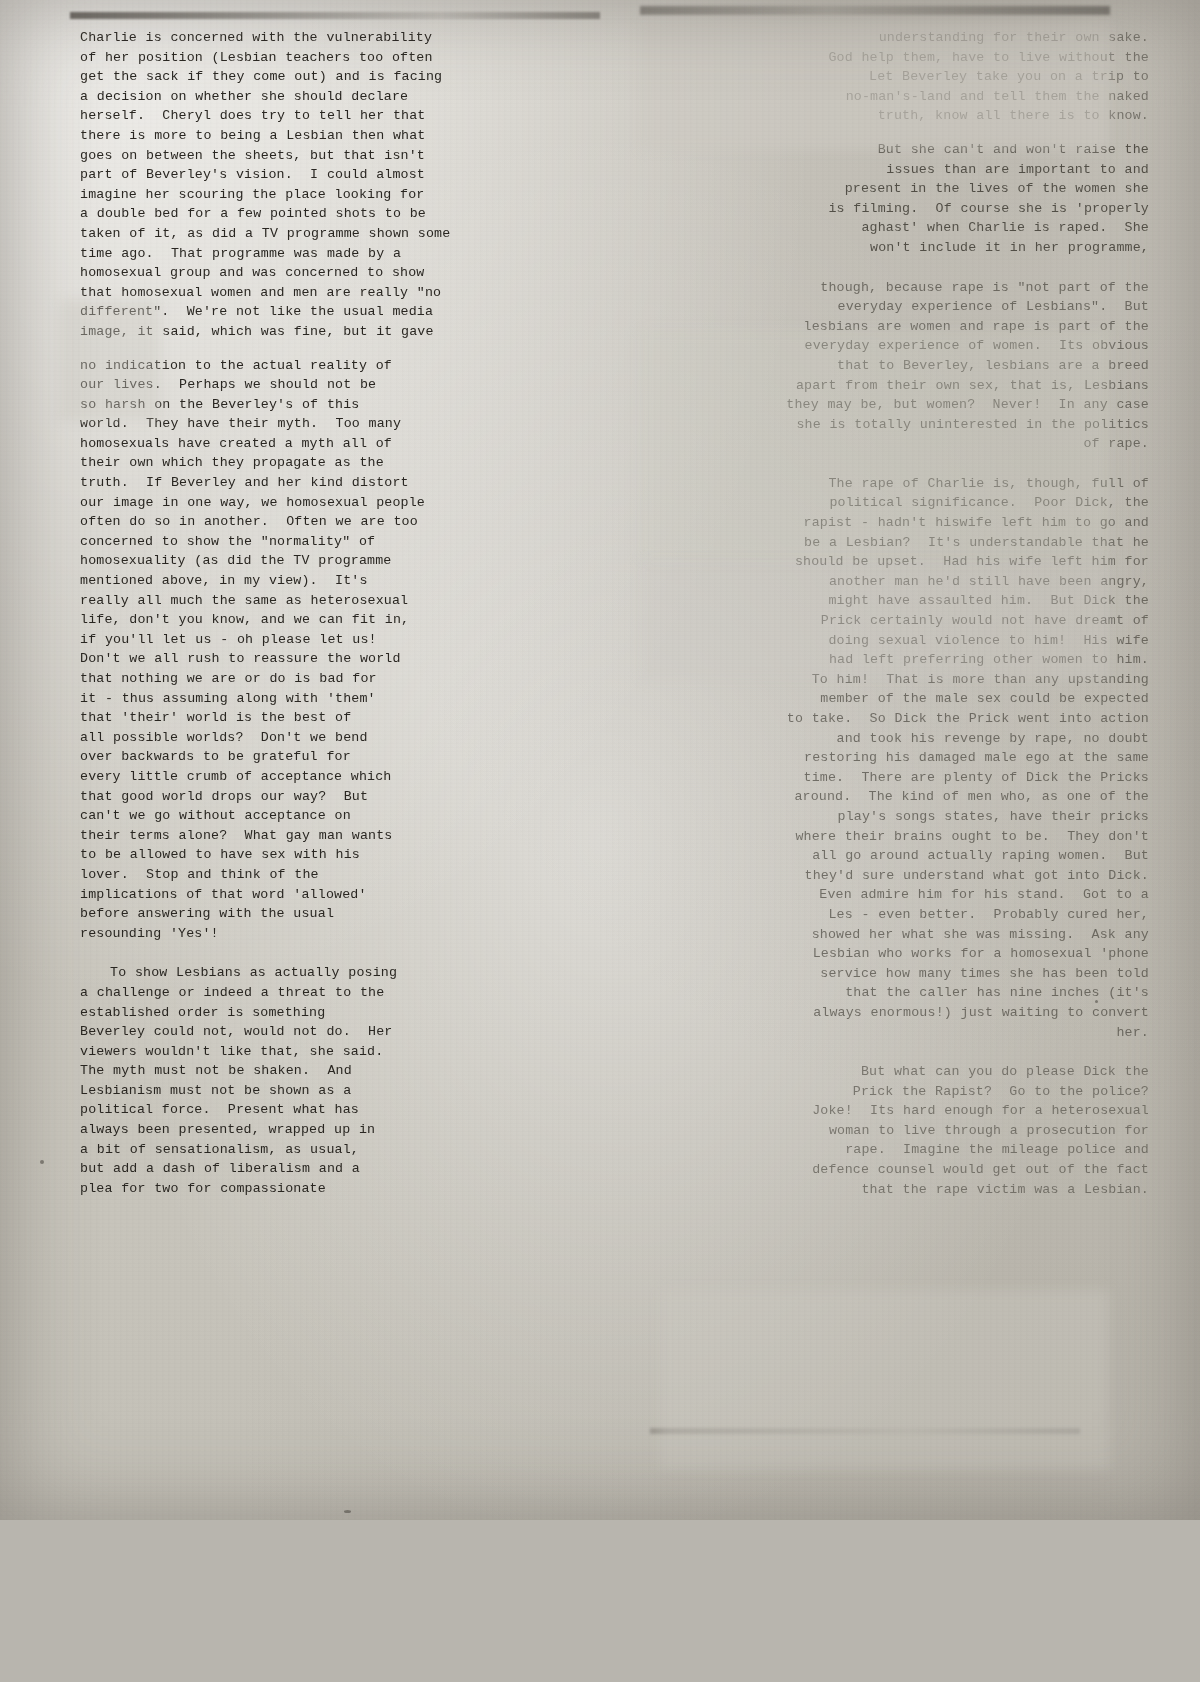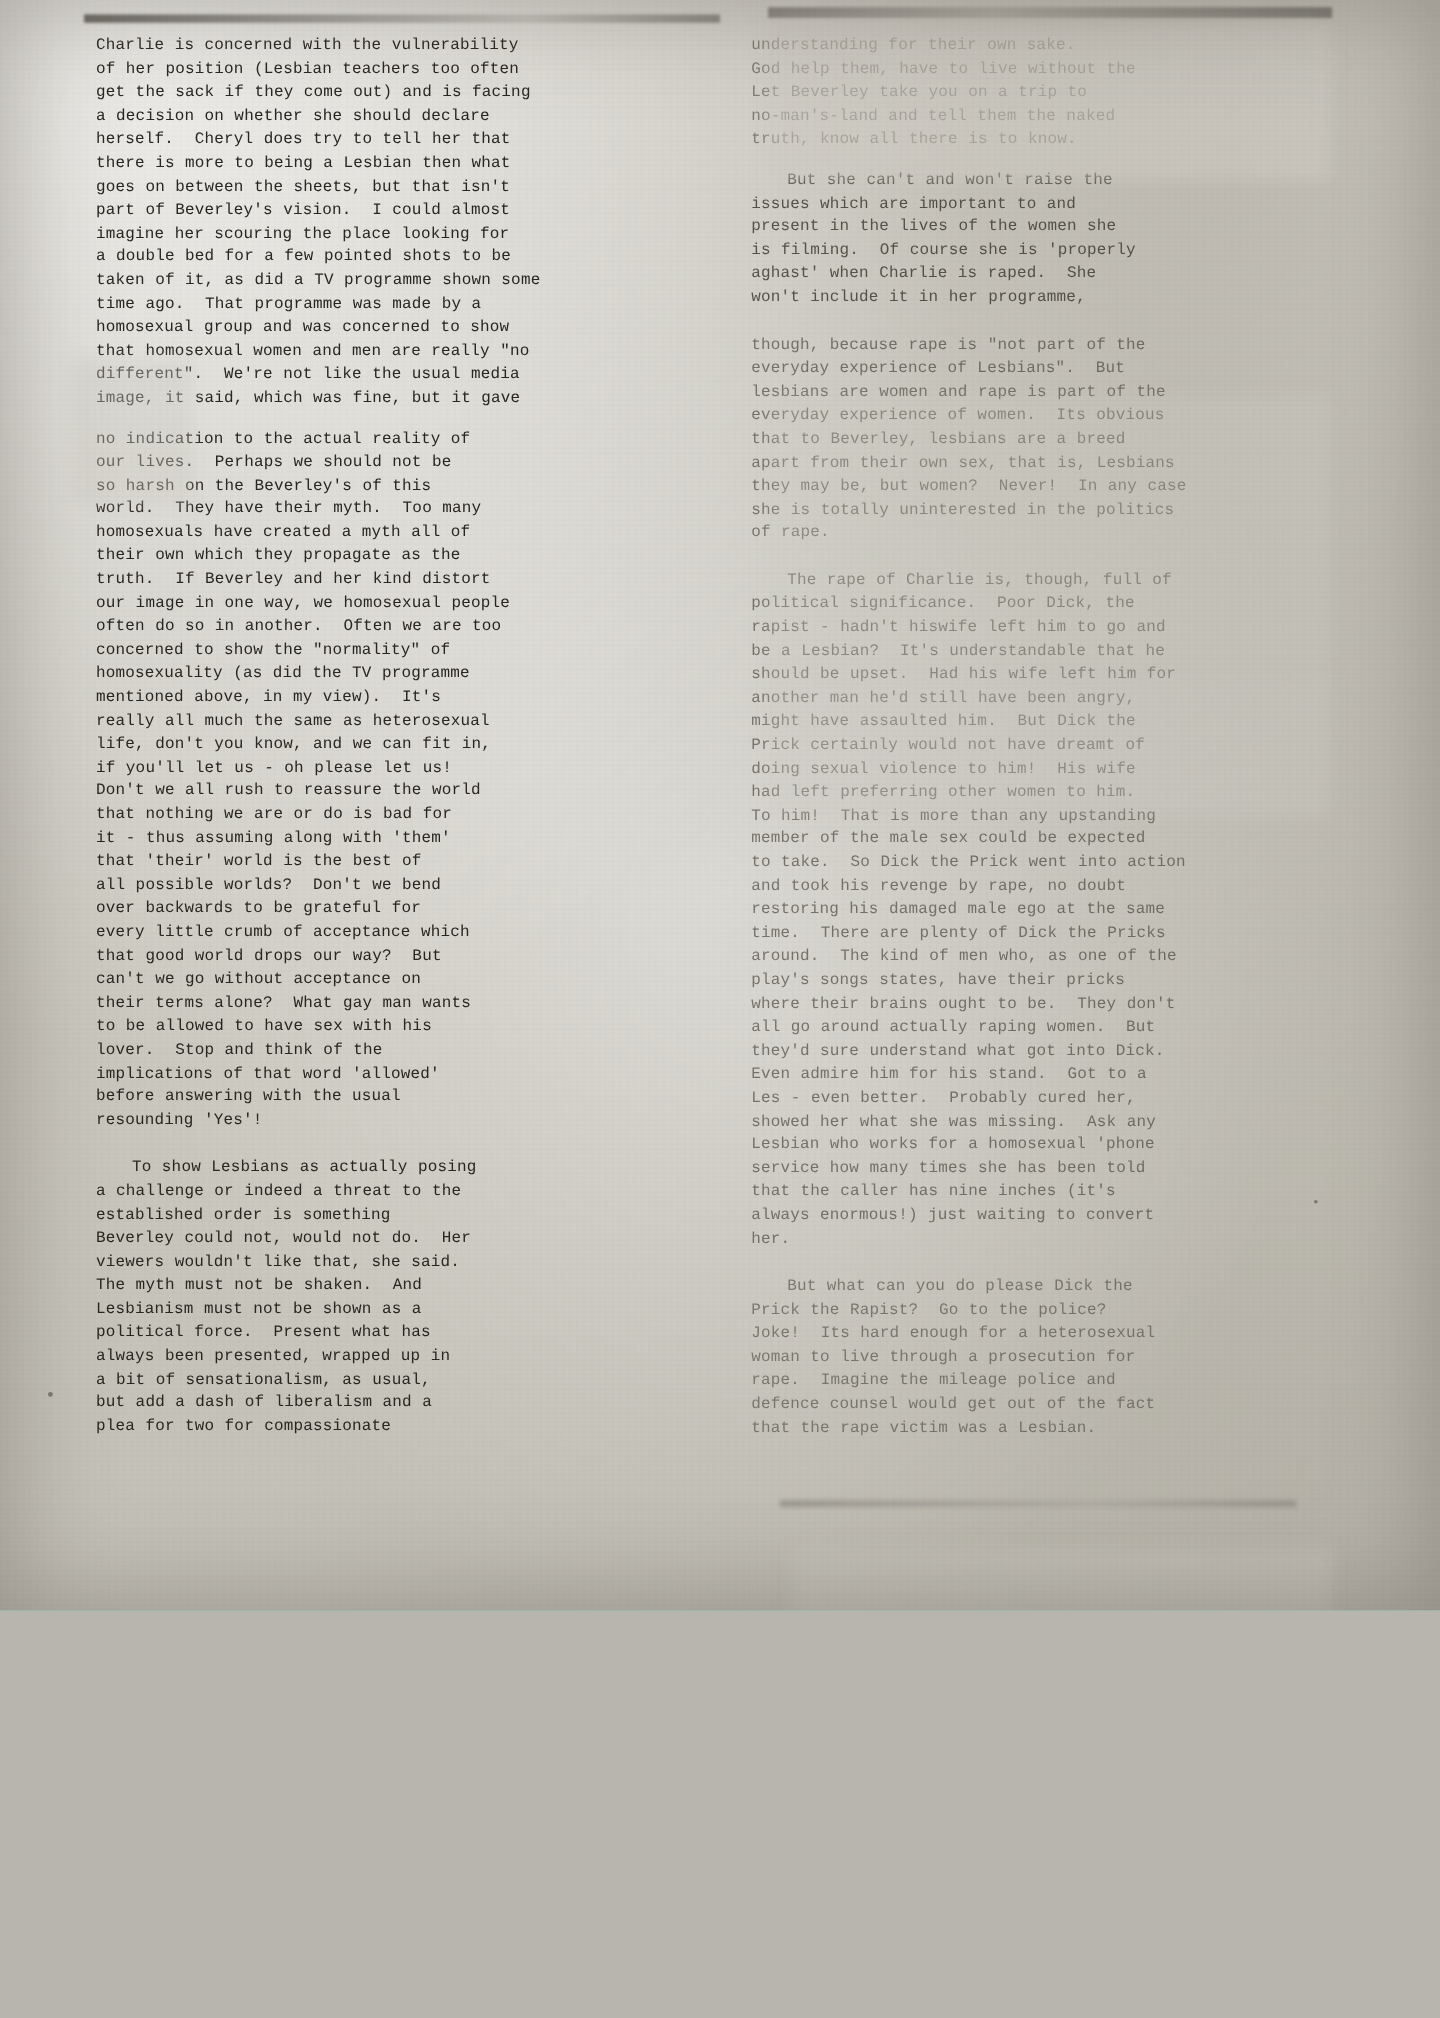--- a/index.html
+++ b/index.html
@@ -3,21 +3,21 @@
 <meta charset="utf-8">
 <style>
   html, body {
     margin: 0;
     padding: 0;
     background: #b8b5ae;
   }
   .page {
     position: relative;
     width: 1200px;
-    height: 1342px;
+    height: 1520px;
     background: #14b8a6;
     overflow: hidden;
     font-family: "Liberation Mono", "DejaVu Sans Mono", monospace;
   }
   
   .page::before {
     content: "";
     position: absolute;
     inset: 0;
     background:
@@ -89,21 +89,22 @@
   }
   .col {
     position: relative;
   }
   .col-left {
     width: 520px;
     margin-left: 80px;
   }
   .col-right {
     width: 480px;
-    margin-left: 26px;
+    margin-left: 69px;
+    text-align: right;
   }
 
   p {
     margin: 0 0 14px 0;
     font-size: 13.3px;
     line-height: 19.6px;
     letter-spacing: 0.15px;
     color: #2b2823;
     white-space: pre-wrap;
     word-spacing: 0.5px;
@@ -212,21 +213,21 @@
 plea for two for compassionate</p>
     </div>
 
     <div class="col col-right">
       <p class="very-faded">understanding for their own sake.
 God help them, have to live without the
 Let Beverley take you on a trip to
 no-man's-land and tell them the naked
 truth, know all there is to know.</p>
       <p class="indent gap-md">But she can't and won't raise the
-issues which are important to and
+issues than are important to and
 present in the lives of the women she
 is filming.  Of course she is 'properly
 aghast' when Charlie is raped.  She
 won't include it in her programme,</p>
       <p class="faded gap-md">though, because rape is "not part of the
 everyday experience of Lesbians".  But
 lesbians are women and rape is part of the
 everyday experience of women.  Its obvious
 that to Beverley, lesbians are a breed
 apart from their own sex, that is, Lesbians

